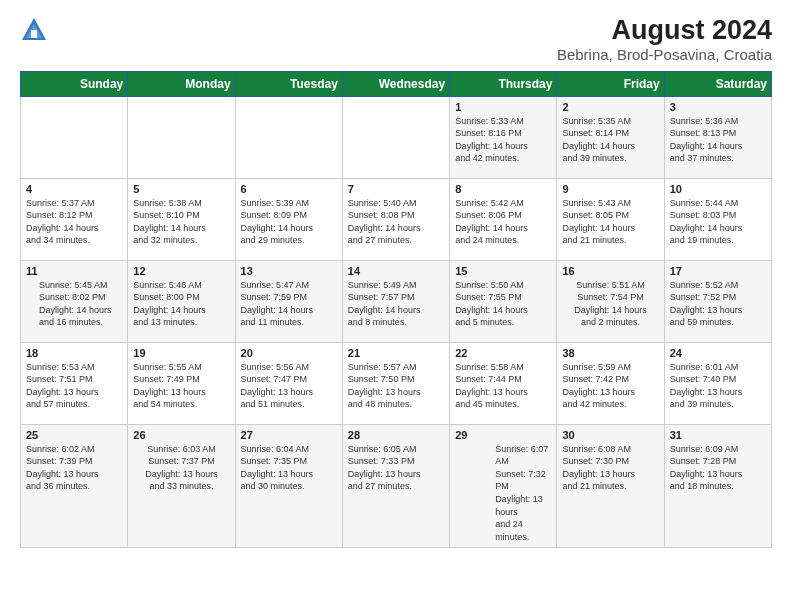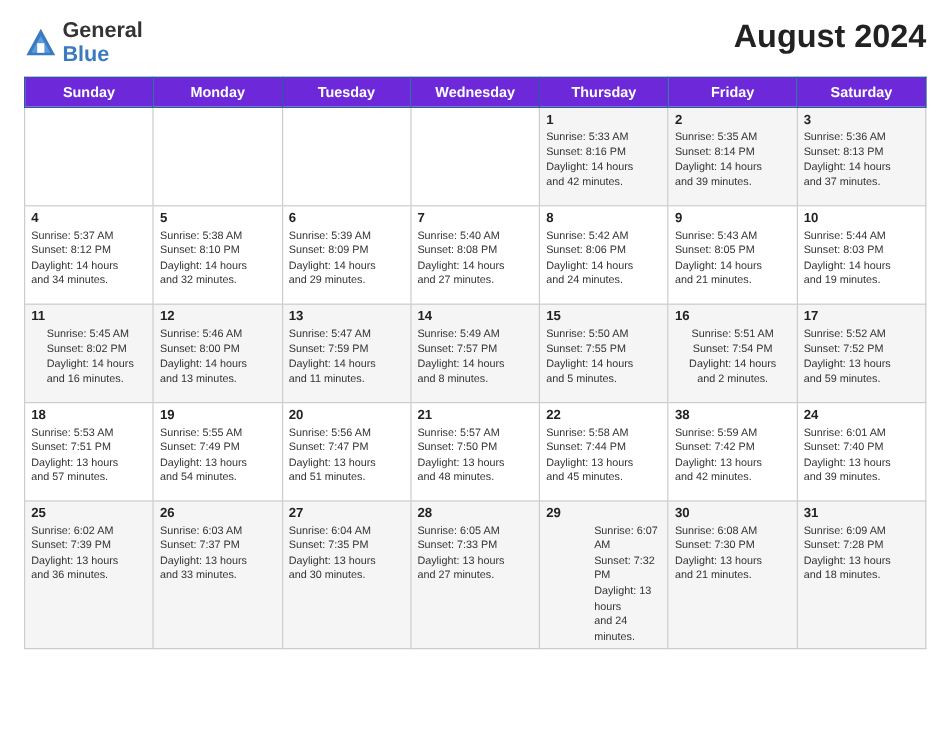--- a/index.html
+++ b/index.html
@@ -57,26 +57,26 @@
     .subtitle {
       font-size: 15px;
       color: #555;
     }
     table {
       width: 100%;
       border-collapse: collapse;
       table-layout: fixed;
     }
     thead tr th {
-      background-color: #6d28d9;
+      background-color: #15803d;
       color: #fff;
       font-size: 12px;
       font-weight: bold;
       padding: 5px 4px;
-      text-align: center;
+      text-align: right;
       border: 1px solid #2a5a9f;
     }
     tbody tr td {
       border: 1px solid #ccc;
       vertical-align: top;
       padding: 4px 5px;
       font-size: 9.5px;
       color: #333;
       height: 82px;
       background: #fff;
@@ -103,27 +103,24 @@
 <body>
 
 <div class="page">
   <div class="header">
     <div class="logo">
       <svg class="logo-icon" viewBox="0 0 28 28">
         <polygon points="14,2 26,24 2,24" fill="#3a7abf"></polygon>
         <polygon points="14,8 22,22 6,22" fill="#5a9adf"></polygon>
         <rect x="11" y="14" width="6" height="8" fill="#fff"></rect>
       </svg>
-      <div class="logo-text">
-        <span class="logo-general">General</span>
-        <span class="logo-blue">Blue</span>
-      </div>
     </div>
     <div class="title-block">
       <div class="main-title">August 2024</div>
+      <div class="subtitle">Bebrina, Brod-Posavina, Croatia</div>
     </div>
   </div>
 
   <table>
     <thead>
       <tr>
         <th>Sunday</th>
         <th>Monday</th>
         <th>Tuesday</th>
         <th>Wednesday</th>
@@ -316,21 +313,21 @@
         <tr>
           <td>
             <div class="day-num">25</div>
             <div class="day-info" style="white-space: pre-line;">Sunrise: 6:02 AM
 Sunset: 7:39 PM
 Daylight: 13 hours
 and 36 minutes.</div>
           </td>
           <td>
             <div class="day-num">26</div>
-            <div class="day-info" style="white-space: pre-line;">Sunrise: 6:03 AM
+            <div class="day-info" style="white-space: pre-line; text-align: center;">Sunrise: 6:03 AM
 Sunset: 7:37 PM
 Daylight: 13 hours
 and 33 minutes.</div>
           </td>
           <td>
             <div class="day-num">27</div>
             <div class="day-info" style="white-space: pre-line;">Sunrise: 6:04 AM
 Sunset: 7:35 PM
 Daylight: 13 hours
 and 30 minutes.</div>

